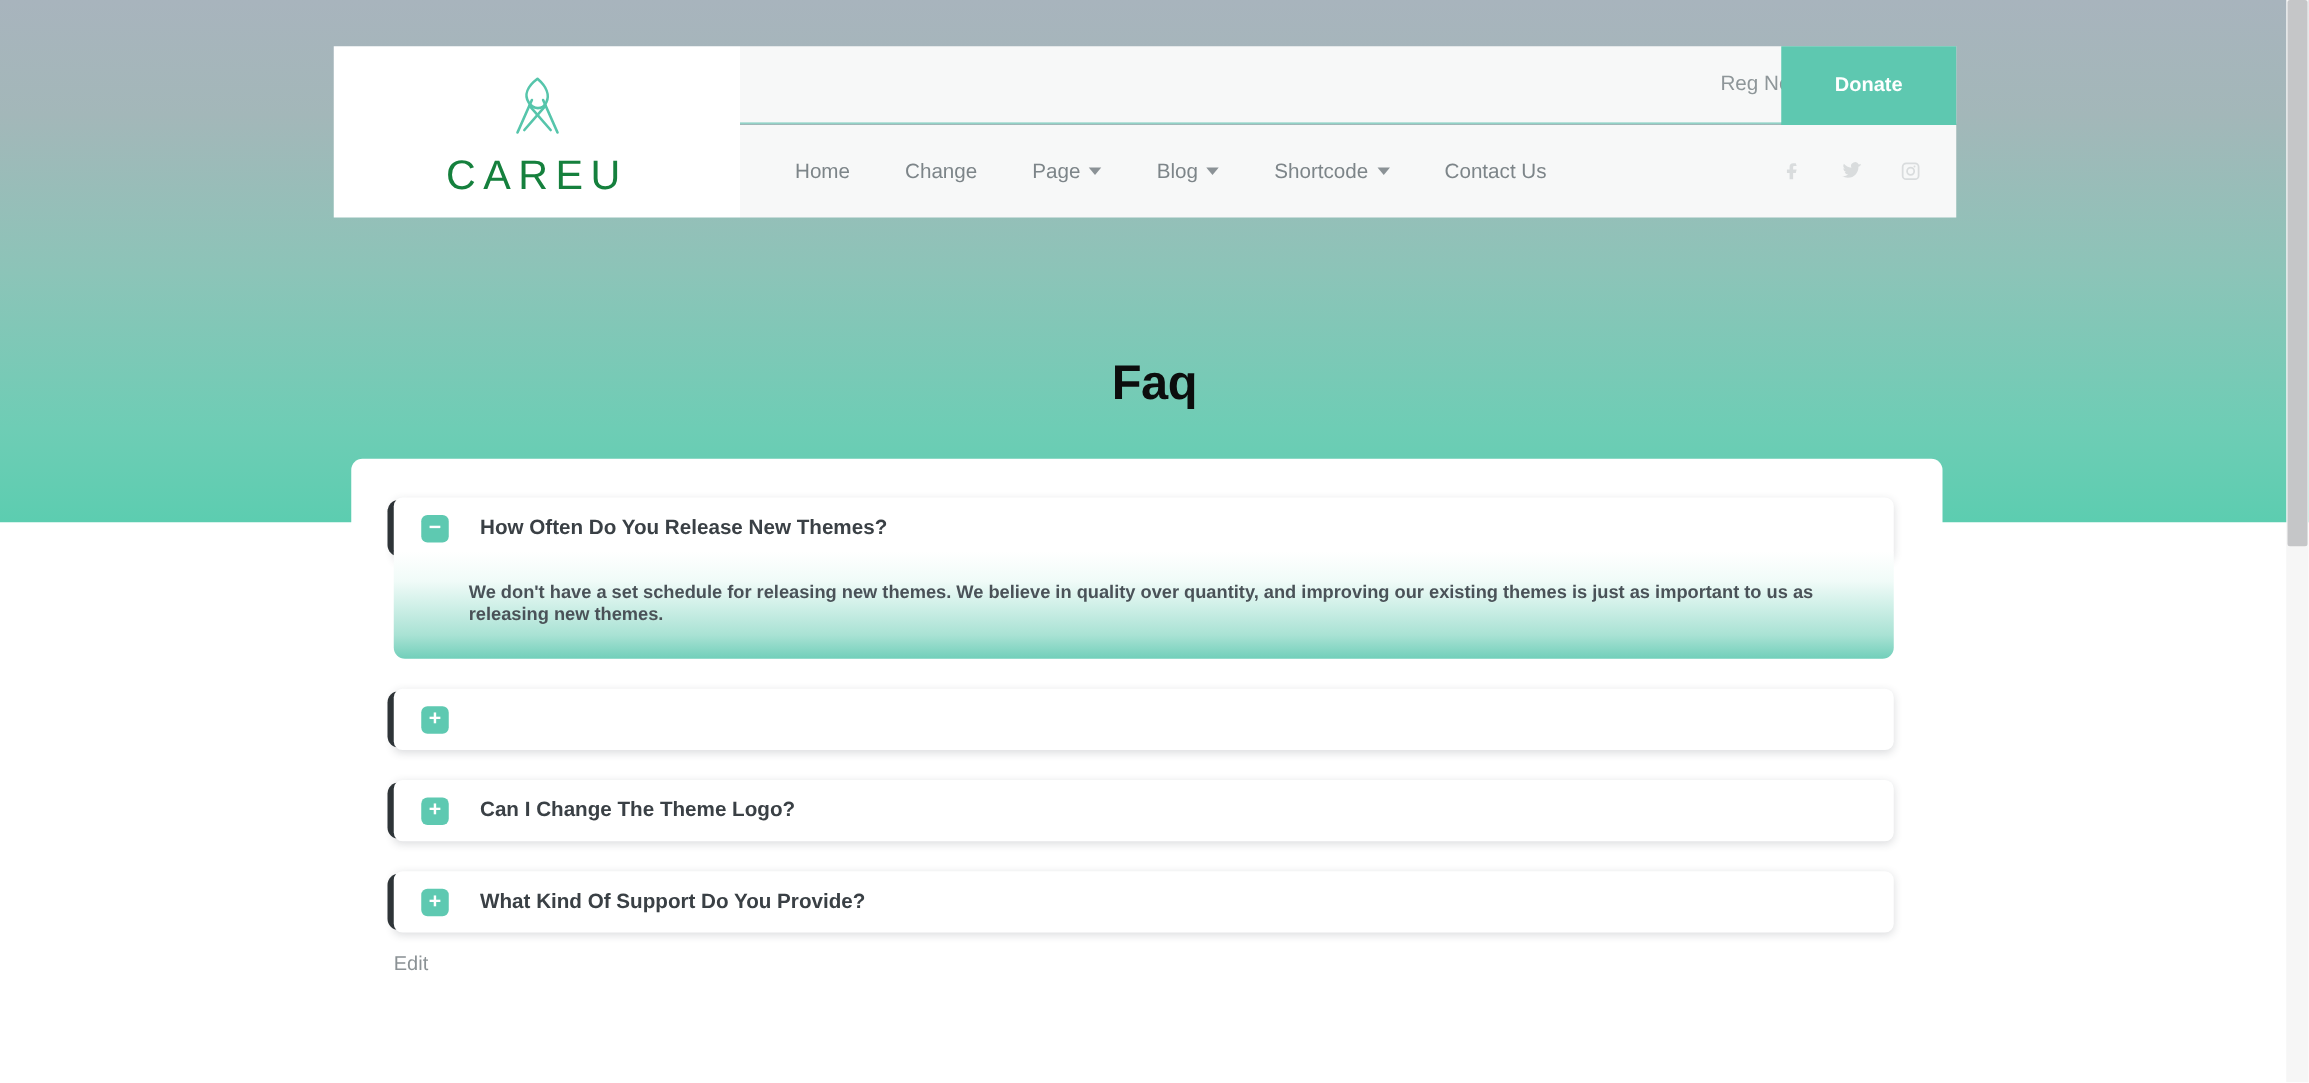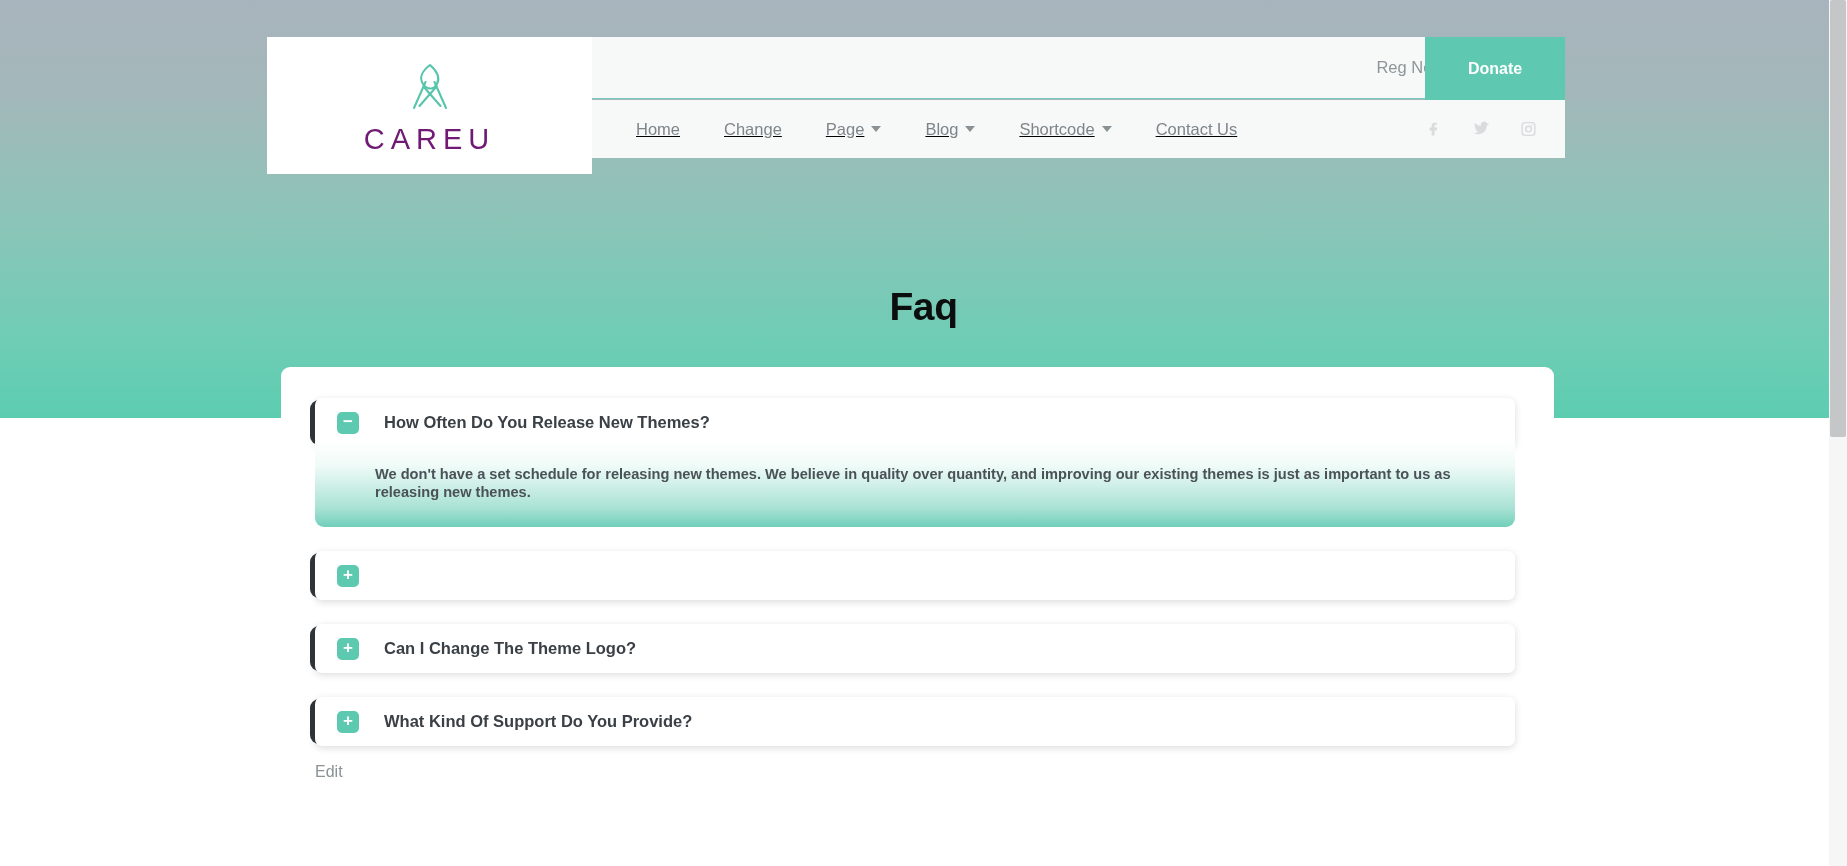--- a/index.html
+++ b/index.html
@@ -19,39 +19,39 @@
   .page-below { position:absolute; left:0; top:418px; width:1847px; height:448px; background:#ffffff; }
 
   
   .header { position:absolute; left:267px; top:37px; width:1298px; height:137px; z-index:5; }
   .logo-box {
     position:absolute; left:0; top:0; width:325px; height:137px; background:#ffffff;
     display:flex; flex-direction:column; align-items:center; justify-content:center;
   }
   .logo-mark { width:46px; height:52px; margin-top:6px; }
   .logo-text {
-    margin-top:10px; color:#701a75; font-size:29px; letter-spacing:6px;
+    margin-top:10px; color:#15803d; font-size:33px; letter-spacing:6px;
     font-weight:400; font-family:"Liberation Sans", sans-serif;
   }
   .header-right { position:absolute; left:325px; top:0; width:973px; height:137px; }
   .topbar {
     position:absolute; left:0; top:0; width:973px; height:62px; background:#f7f8f8;
     border-bottom:1px solid #79c9bb; display:flex; align-items:center; justify-content:flex-end;
   }
   .regno { font-size:16.5px; color:#8e9699; padding-right:40px; white-space:nowrap; }
   .regno b { color:#4cc3a5; font-weight:700; }
   .donate-btn {
     position:absolute; right:0; top:0; width:140px; height:63px; background:#5ec8b0;
     color:#ffffff; font-size:16px; font-weight:700;
     display:flex; align-items:center; justify-content:center; cursor:pointer;
     border:none; font-family:"Liberation Sans", sans-serif;
   }
   .navbar {
-    position:absolute; left:0; top:63px; width:973px; height:58px; background:#f7f8f8;
-    display:flex; align-items:center;text-decoration:underline;
+    position:absolute; left:0; top:63px; width:973px; height:74px; background:#f7f8f8;
+    display:flex; align-items:center;
   }
   .nav-items { display:flex; align-items:center; padding-left:22px; }
   .nav-item {
     font-size:16.5px; color:#7d8589; padding:0 22px; cursor:pointer; white-space:nowrap;
     display:flex; align-items:center; gap:7px;
   }
   .caret {
     width:0; height:0; border-left:5px solid transparent; border-right:5px solid transparent;
     border-top:6px solid #8b9296; display:inline-block;
   }

